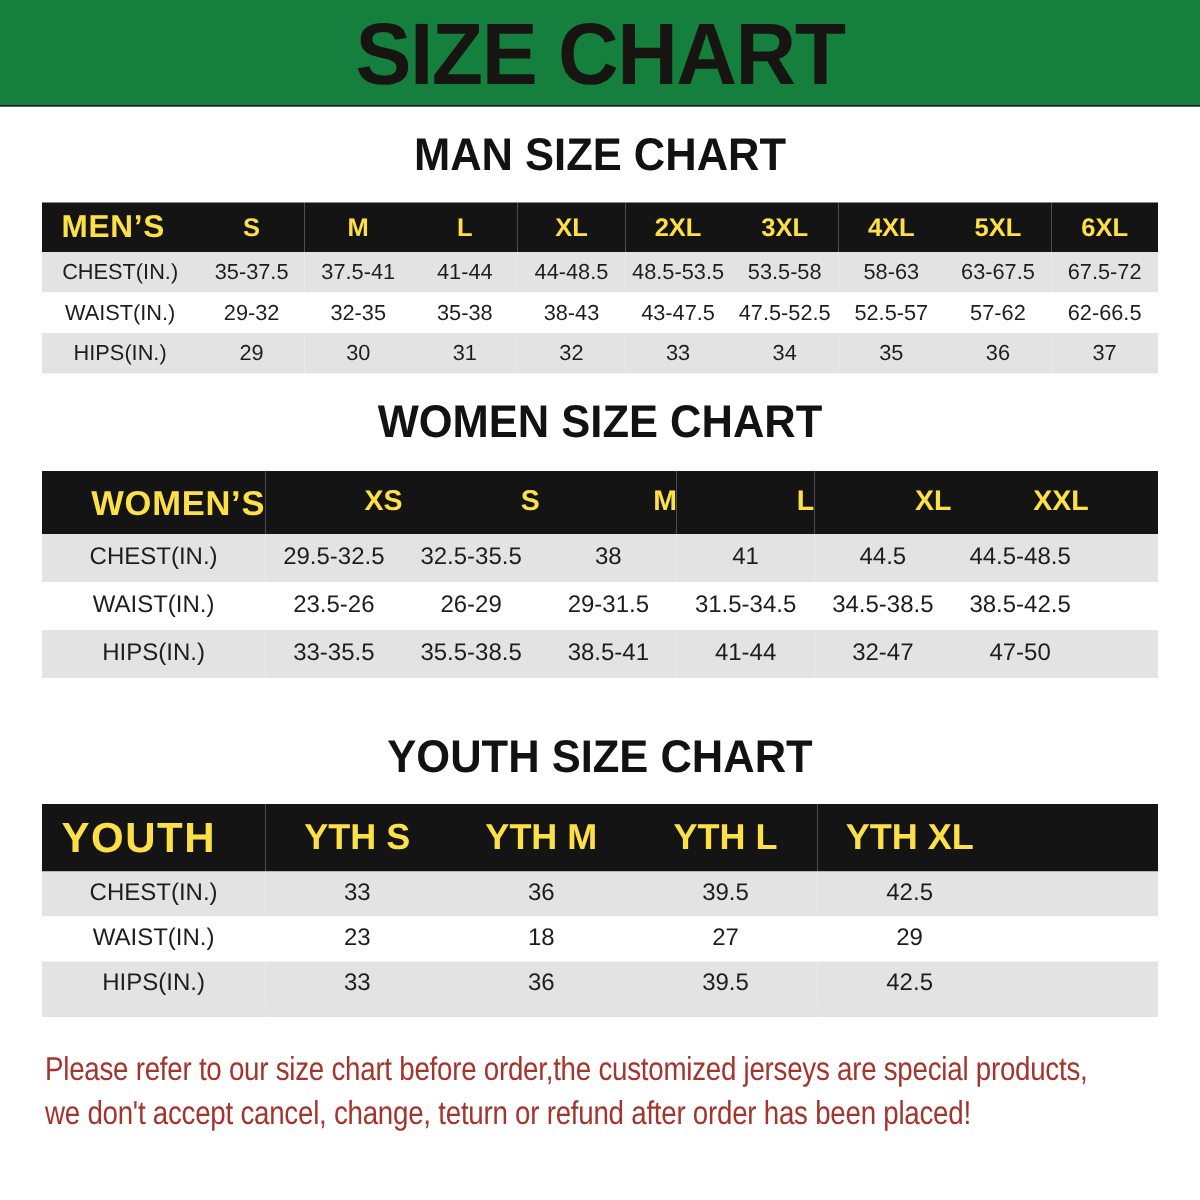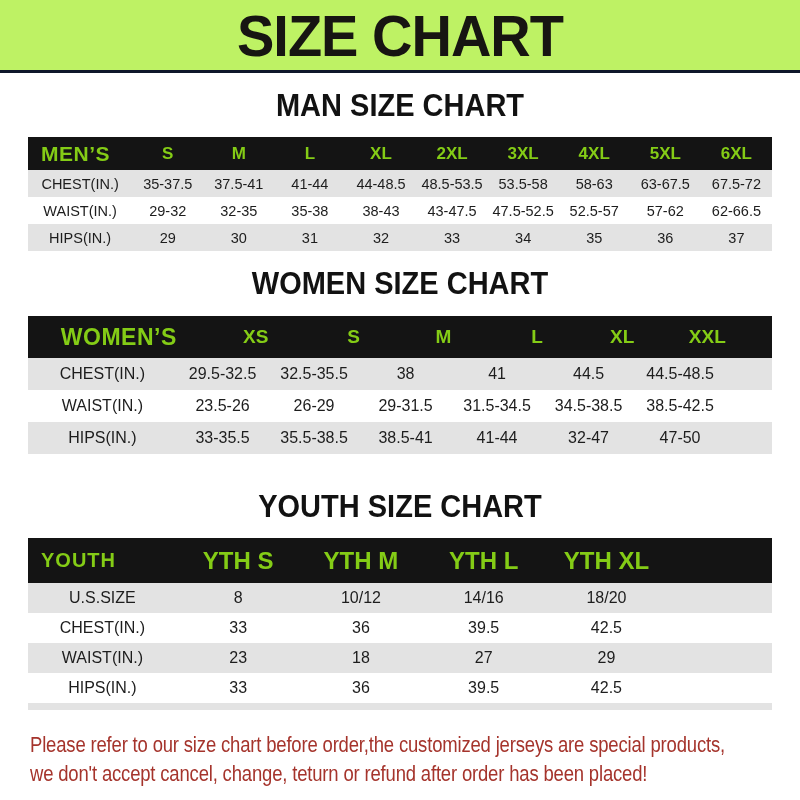--- a/index.html
+++ b/index.html
@@ -2,41 +2,41 @@
 <html><head>
 <meta charset="utf-8">
 <style>
   html,body{margin:0;padding:0;}
   body{
     width:800px;height:800px;overflow:hidden;background:#ffffff;
     font-family:"Liberation Sans", sans-serif;
   }
   
   .banner{
-    height:70px;background:#bef264;border-bottom:3px solid #0f172a;
+    height:70px;background:#15803d;border-bottom:1px solid #0f172a;
     display:flex;align-items:center;justify-content:center;
   }
   .banner h1{
     margin:0;font-size:56px;font-weight:bold;color:#171512;
     letter-spacing:-1px;transform:scaleY(1.04);white-space:nowrap;
   }
   
   .section-title{
     margin:0;text-align:center;font-weight:bold;color:#121212;
     font-size:29px;letter-spacing:0px;transform:scaleY(1.05);
   }
   .sec-men  .section-title{margin-top:17px;}
   .sec-women .section-title{margin-top:17px;}
   .sec-youth .section-title{margin-top:37px;}
   
   table{
     width:744px;margin:14px auto 0 auto;border-collapse:collapse;table-layout:fixed;
   }
   thead th{
-    background:#141414;color:#84cc16;font-weight:bold;text-align:center;padding:0;
+    background:#141414;color:#fde047;font-weight:bold;text-align:center;padding:0;
   }
   thead th.lbl{text-align:left;padding-left:13px;}
   tbody td{text-align:center;color:#1d1d1d;padding:0;}
   tbody tr:nth-child(odd){background:#E3E3E3;}
   tbody tr:nth-child(even){background:#ffffff;}
 
   .t-men thead th{height:33px;font-size:17px;}
   .t-men thead th.lbl{font-size:21px;letter-spacing:0.5px;}
   .t-men tbody td{height:27px;font-size:14.5px;}
   .t-men .col-label{width:14%;}
@@ -44,21 +44,21 @@
 
   .t-women{margin-top:15px;}
   .t-women thead th{height:42px;font-size:19px;text-align:right;}
   .t-women thead th.lbl{font-size:23px;letter-spacing:0.5px;}
   .t-women tbody td{height:32px;font-size:16px;}
   .t-women .col-label{width:20%;}
   .t-women .col-data{width:12.3%;}
   .t-women .col-spacer{width:6.2%;}
 
   .t-youth thead th{height:45px;font-size:24px;}
-  .t-youth thead th.lbl{font-size:20px;letter-spacing:1px;}
+  .t-youth thead th.lbl{font-size:28px;letter-spacing:1px;}
   .t-youth tbody td{height:30px;font-size:16px;}
   .t-youth .col-label{width:20%;}
   .t-youth .col-data{width:16.5%;}
   .t-youth .col-spacer{width:14%;}
   .t-youth{border-bottom:7px solid #E3E3E3;}
 
   
   .footer-note{
     margin:20px 0 0 30px;color:#A5342C;font-size:22px;line-height:1.32;
     width:900px;transform:scaleX(0.84);transform-origin:left top;
@@ -218,28 +218,20 @@
           <th class="lbl">YOUTH</th>
           <th>YTH S</th>
           <th>YTH M</th>
           <th>YTH L</th>
           <th>YTH XL</th>
           <th></th>
         </tr>
       </thead>
       <tbody>
         <tr>
-          <td class="lbl">U.S.SIZE</td>
-          <td>8</td>
-          <td>10/12</td>
-          <td>14/16</td>
-          <td>18/20</td>
-          <td></td>
-        </tr>
-        <tr>
           <td class="lbl">CHEST(IN.)</td>
           <td>33</td>
           <td>36</td>
           <td>39.5</td>
           <td>42.5</td>
           <td></td>
         </tr>
         <tr>
           <td class="lbl">WAIST(IN.)</td>
           <td>23</td>

